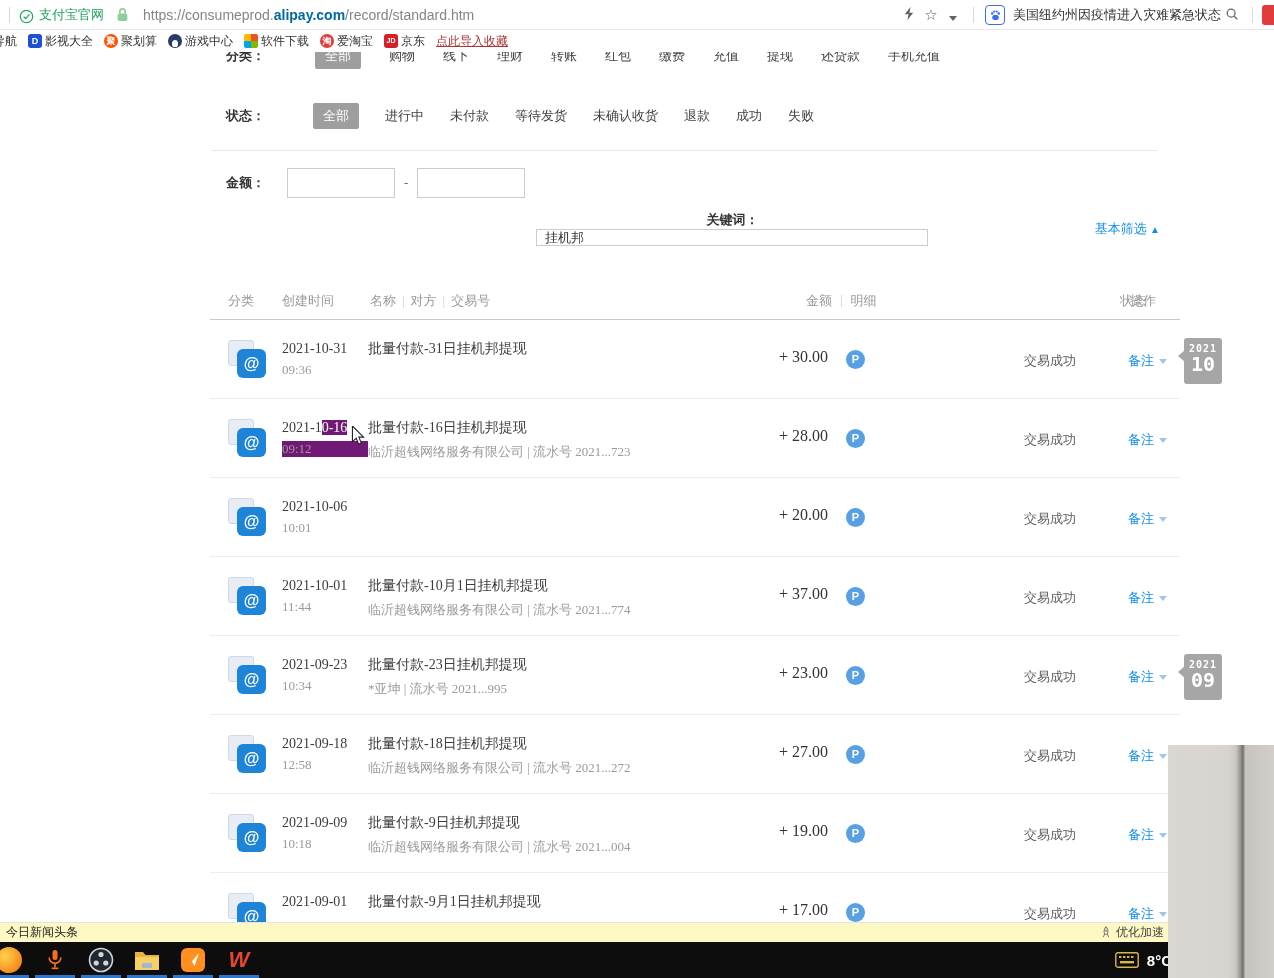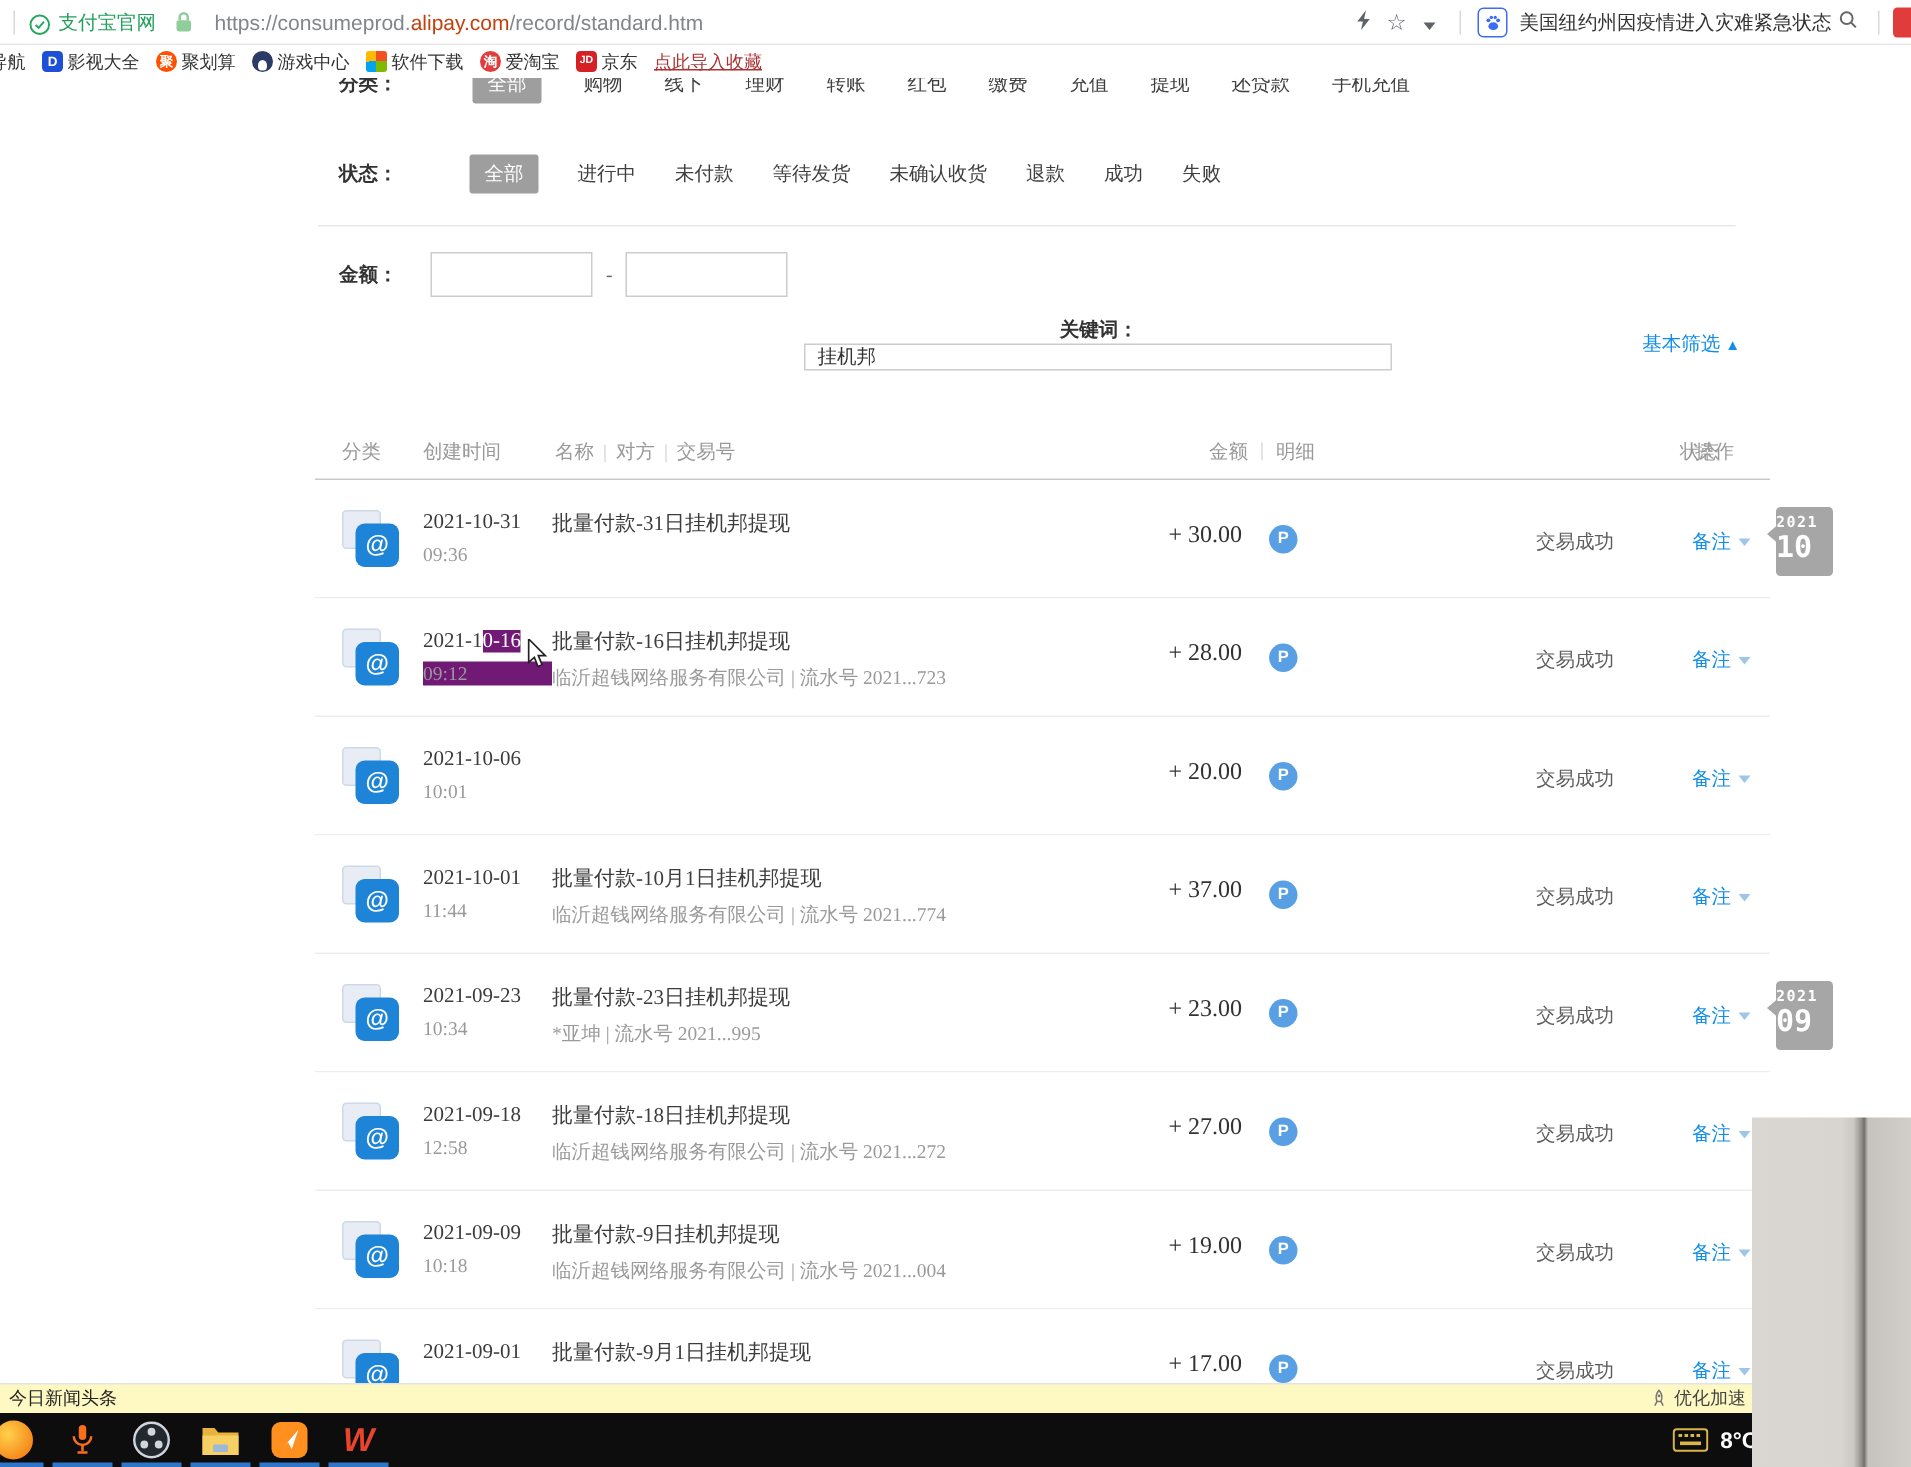--- a/index.html
+++ b/index.html
@@ -6,21 +6,21 @@
   html,body { width:1274px; height:978px; overflow:hidden; background:#fff;
     font-family:"Liberation Sans", sans-serif; }
   body { position:relative; }
 
   
   .urlbar { position:absolute; left:0; top:0; width:1274px; height:30px; background:#fff;
     border-bottom:1px solid #e8e8e8; display:flex; align-items:center; }
   .ub-sep { width:1px; height:16px; background:#d9d9d9; margin:0 9px; }
   .site-badge { display:flex; align-items:flex-end; gap:5px; color:#21a05c; font-size:13px; }
   .url-text { font-size:14px; margin-left:14px; color:#80868b; white-space:nowrap; }
-  .url-text .dom { color:#c2410c; font-weight:normal; }
+  .url-text .dom { color:#0369a1; font-weight:bold; }
   .ub-right { position:absolute; right:0; top:0; height:30px; display:flex; align-items:center; }
   .ub-ic { width:22px; text-align:center; color:#5f6368; font-size:15px; cursor:pointer; }
   .caret-down { display:inline-block; width:0; height:0; border-left:4px solid transparent;
     border-right:4px solid transparent; border-top:5px solid #5f6368; }
   .baidu-ic { width:20px; height:20px; border:1px solid #3a6cf6; border-radius:4px; margin:0 8px 0 2px;
     display:flex; align-items:center; justify-content:center; }
   .hot-text { font-size:13px; color:#333; white-space:nowrap; cursor:pointer; }
   .red-clip { width:20px; height:20px; background:#e03c3c; border-radius:3px; margin-right:-8px; }
 
   .bookmarks { position:absolute; left:0; top:30px; width:1274px; height:22px; background:#fff;
@@ -49,21 +49,21 @@
   .cat-row { height:44px; margin-top:-18px; gap:28px; }
   .status-row { height:40px; margin-top:18px; gap:26px; }
   .chip { font-size:13px; color:#3f3f3f; cursor:pointer; white-space:nowrap; }
   .chip.selected { background:#9e9e9e; color:#fff; padding:4px 10px; border-radius:2px; }
   .divider { margin:14px 117px 0 212px; border-top:1px solid #e7e7e7; height:0; }
   .amount-row { margin-top:14px; height:36px; }
   .amount-input { width:108px; height:30px; border:1px solid #ccc; background:#fff; font-size:13px; padding:0 6px; }
   .dash { margin:0 9px; color:#666; font-size:13px; }
   .keyword-row { margin-top:10px; height:32px;flex-direction:column; }
   .keyword-input { width:392px; height:28px; border:1px solid #ccc; background:#fff; font-size:13px; padding:0 8px;
-    font-family:Liberation Serif, serif; color:#333; }
+    font-family:Liberation Mono, monospace; color:#333; }
   .basic-filter { position:absolute; top:168px; right:114px; font-size:13px; color:#108ee9; cursor:pointer; }
   .basic-filter .up { font-size:10px; }
 
   
   .tbl { position:absolute; left:210px; top:226px; width:970px; }
   .thead { position:relative; height:42px; border-bottom:1px solid #c9c9c9; font-size:13px; color:#999; }
   .thead > div { position:absolute; top:14px; white-space:nowrap; }
   .h-cat { left:18px; } .h-created { left:72px; } .h-name { left:160px; }
   .h-amountwrap { left:470px; width:210px; display:flex; }
   .h-amount { width:152px; text-align:right; }
@@ -91,21 +91,21 @@
     background:#58a0e3; color:#fff; font-size:11px; font-weight:bold; text-align:center; line-height:19px;
     font-family:"Liberation Sans",sans-serif; cursor:pointer; }
   .col-status { position:absolute; left:770px; top:32px; width:140px; text-align:center;
     font-size:13px; color:#5d5d5d; }
   .col-action { position:absolute; left:918px; top:32px; font-size:13px; color:#108ee9; cursor:pointer;
     display:flex; align-items:center; }
   .col-action .caret { display:inline-block; width:0; height:0; border-left:4px solid transparent;
     border-right:4px solid transparent; border-top:5px solid #9fc6ea; margin-left:5px; }
 
   .month-badge { position:absolute; left:974px; top:18px; width:38px; height:46px; background:#a6a6a6;
-    border-radius:3px; color:#fff; text-align:left; z-index:3;
+    border-radius:3px; color:#fff; text-align:center; z-index:3;
     font-family:"DejaVu Sans Mono", monospace; }
   .month-badge::before { content:""; position:absolute; left:-6px; top:12px; width:0; height:0;
     border-top:6px solid transparent; border-bottom:6px solid transparent; border-right:7px solid #a6a6a6; }
   .month-badge .yr { display:block; font-size:10px; letter-spacing:1px; margin-top:5px; font-weight:bold; }
   .month-badge .mo { display:block; font-size:20px; line-height:20px; font-weight:bold; }
 
   .cursor { position:absolute; left:350px; top:374px; z-index:30; }
 
   
   .newsbar { position:absolute; left:0; top:922px; width:1274px; height:20px; background:#fef9c3;

